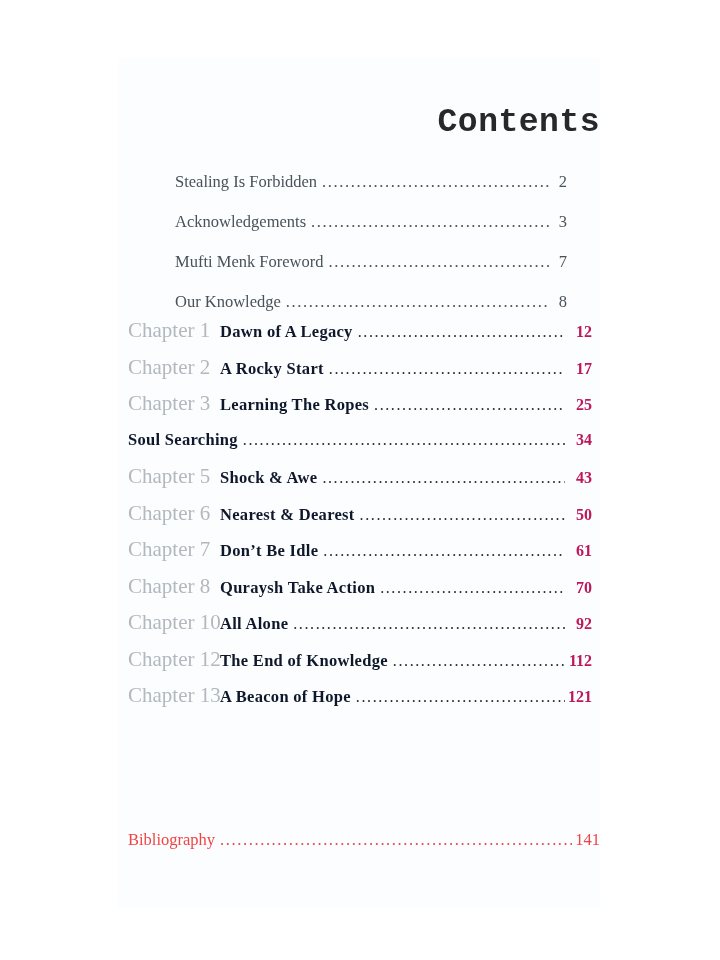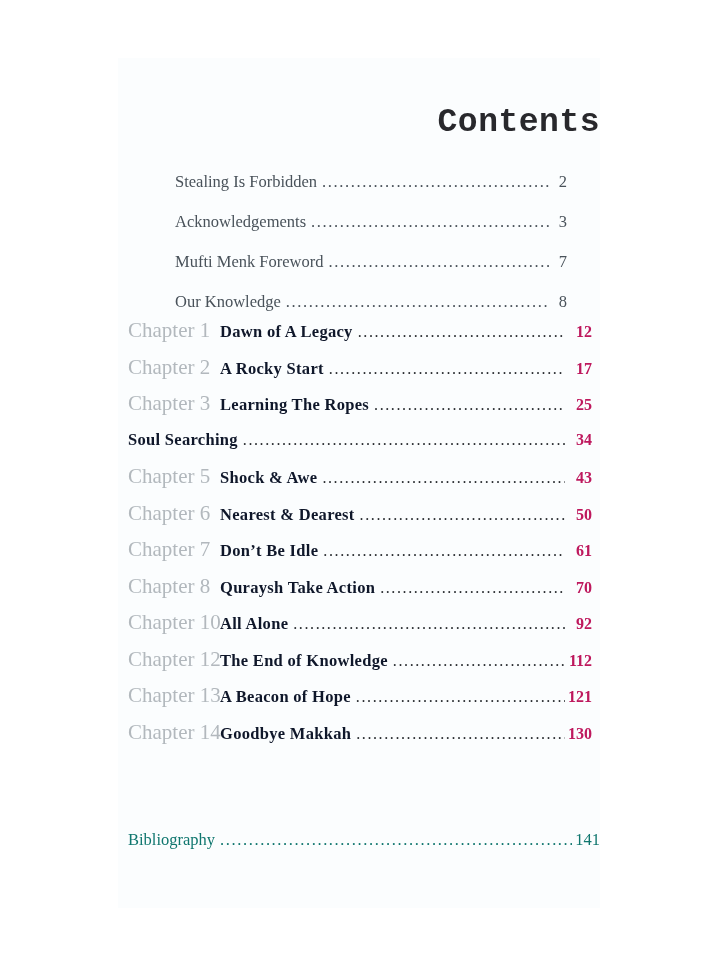--- a/index.html
+++ b/index.html
@@ -88,21 +88,21 @@
     text-align: right;
   }
   
   .bib-row {
     position: absolute;
     left: 128px; top: 822px;
     width: 472px;
     height: 36.5px;
     line-height: 36.5px;
     font-size: 16.5px;
-    color: #0f766e;
+    color: #ef4444;
   }
   .bib-page {
     min-width: 24px;
     text-align: center;
   }
 </style>
 </head>
 <body>
 
 <div class="scan-page"></div>
@@ -190,26 +190,20 @@
     <span class="ch-label">Chapter 12</span>
     <span class="ch-title">The End of Knowledge</span>
     <span class="dots"></span>
     <span class="ch-page">112</span>
   </div>
   <div class="row ch-row">
     <span class="ch-label">Chapter 13</span>
     <span class="ch-title">A Beacon of Hope</span>
     <span class="dots"></span>
     <span class="ch-page">121</span>
-  </div>
-  <div class="row ch-row">
-    <span class="ch-label">Chapter 14</span>
-    <span class="ch-title">Goodbye Makkah</span>
-    <span class="dots"></span>
-    <span class="ch-page">130</span>
   </div>
 </div>
 
 <div class="row bib-row">
   <span>Bibliography</span>
   <span class="dots"></span>
   <span class="bib-page">141</span>
 </div>
 
 </body></html>

